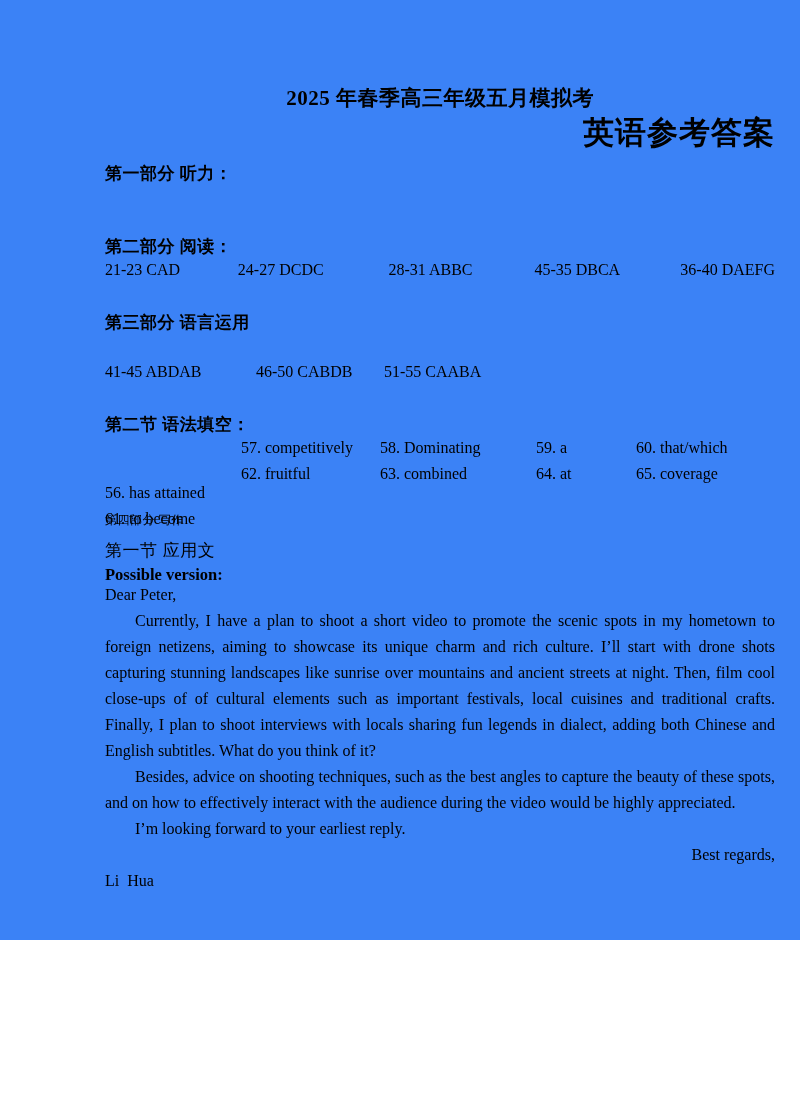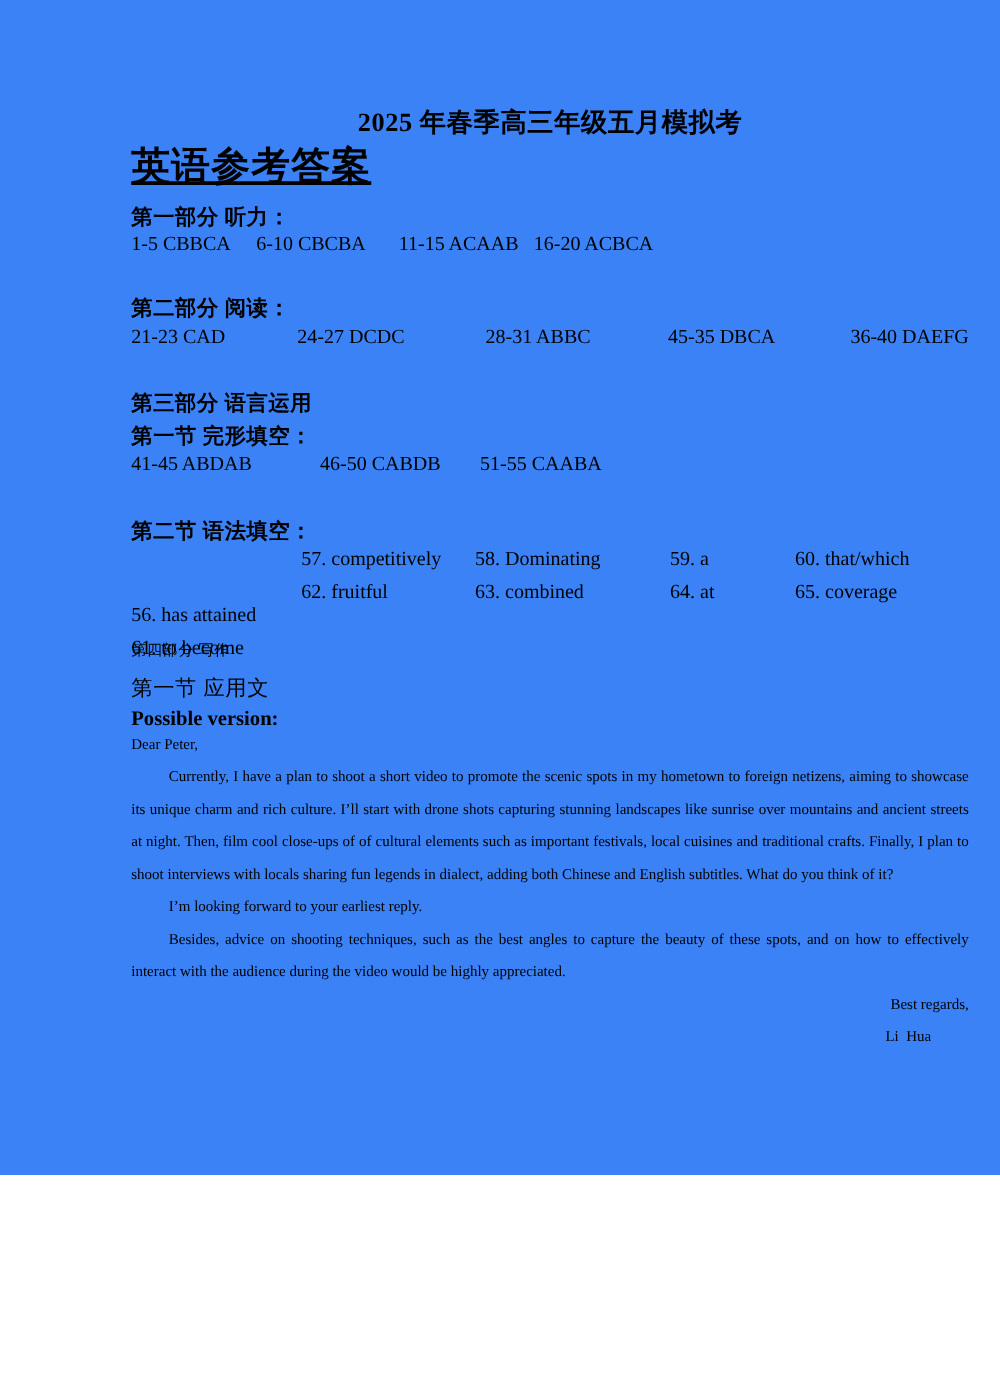--- a/index.html
+++ b/index.html
@@ -16,25 +16,24 @@
 
   .exam-title {
     top: 84px;
     text-align: center;
     font-size: 21px;
     font-weight: bold;
     letter-spacing: 0.5px;
   }
   .doc-title {
     top: 112px;
-    text-align: left;
+    text-align: right;
     font-size: 31px;
     font-weight: bold;
     letter-spacing: 1px;
-    text-decoration: underline;
   }
 
   .head-serif {
     font-size: 17px;
     font-weight: bold;
     letter-spacing: 0.5px;
   }
   .head-sans-bold {
     font-family: "Liberation Sans", "DejaVu Sans", sans-serif;
     font-size: 12px;
@@ -73,66 +72,59 @@
   .top-cloze-ans   { top: 363px; }
   .top-gram-head   { top: 413px; }
   .top-gram-r1     { top: 439px; }
   .top-gram-r2     { top: 465px; }
   .top-part4-head  { top: 512px; }
   .top-sec1-head   { top: 539px; }
   .top-possible    { top: 565px; }
 
   .letter {
     top: 582px;
-    font-size: 12px;
+    font-size: 16px;
     line-height: 26px;
     text-align: justify;
   }
   .letter p { margin: 0; text-indent: 30px; }
   .letter .salutation { text-indent: 0; }
   .letter .closing { text-align: right; text-indent: 0; }
-  .letter .signature { text-align: right; text-indent: 0; padding-right: 30px; white-space: pre; }
+  .letter .signature { text-indent: 0; padding-right: 30px; white-space: pre; }
 
   .footer {
     top: 984px;
     text-align: center;
     font-style: italic;
     font-size: 15px;
     color: #1a1a1a;
     letter-spacing: 0.5px;
   }
 </style>
 </head>
 <body>
 
 <div class="page">
 
   <div class="abs exam-title">2025 年春季高三年级五月模拟考</div>
   <div class="abs doc-title">英语参考答案</div>
 
   <div class="abs head-serif top-listen-head">第一部分 听力：</div>
-  <div class="abs ans-row top-listen-ans">
-    <span class="lis-1">1-5 CBBCA</span>
-    <span class="lis-2">6-10 CBCBA</span>
-    <span class="lis-3">11-15 ACAAB</span>
-    <span>16-20 ACBCA</span>
-  </div>
 
   <div class="abs head-serif top-read-head">第二部分 阅读：</div>
   <div class="abs ans-row top-read-ans">
     <span class="rd-1">21-23 CAD</span>
     <span class="rd-2">24-27 DCDC</span>
     <span class="rd-3">28-31 ABBC</span>
     <span class="rd-4">45-35 DBCA</span>
     <span>36-40 DAEFG</span>
   </div>
 
   <div class="abs head-serif top-part3-head">第三部分 语言运用</div>
 
-  <div class="abs head-serif top-cloze-head">第一节 完形填空：</div>
   <div class="abs ans-row top-cloze-ans">
     <span class="cl-1">41-45 ABDAB</span>
     <span class="cl-2">46-50 CABDB</span>
     <span>51-55 CAABA</span>
   </div>
 
   <div class="abs head-serif top-gram-head">第二节 语法填空：</div>
   <div class="abs ans-row top-gram-r1">
     <span class="gr-1">56. has attained</span>
     <span class="gr-2">57. competitively</span>
@@ -148,21 +140,21 @@
     <span>65. coverage</span>
   </div>
 
   <div class="abs head-sans-bold top-part4-head">第四部分 写作</div>
   <div class="abs head-sans top-sec1-head">第一节 应用文</div>
   <div class="abs possible-label top-possible">Possible version:</div>
 
   <div class="abs letter">
     <p class="salutation">Dear Peter,</p>
     <p>Currently, I have a plan to shoot a short video to promote the scenic spots in my hometown to foreign netizens, aiming to showcase its unique charm and rich culture. I’ll start with drone shots capturing stunning landscapes like sunrise over mountains and ancient streets at night. Then, film cool close-ups of of cultural elements such as important festivals, local cuisines and traditional crafts. Finally, I plan to shoot interviews with locals sharing fun legends in dialect, adding both Chinese and English subtitles. What do you think of it?</p>
+    <p>Besides, advice on shooting techniques, such as the best angles to capture the beauty of these spots, and on how to effectively interact with the audience during the video would be highly appreciated.</p>
     <p>I’m looking forward to your earliest reply.</p>
-    <p>Besides, advice on shooting techniques, such as the best angles to capture the beauty of these spots, and on how to effectively interact with the audience during the video would be highly appreciated.</p>
     <p class="closing">Best regards,</p>
     <p class="signature">Li  Hua</p>
   </div>
 
   <div class="abs footer">高三英语参考答案（共 10 页）第 1 页</div>
 
 </div>
 
 </body></html>

